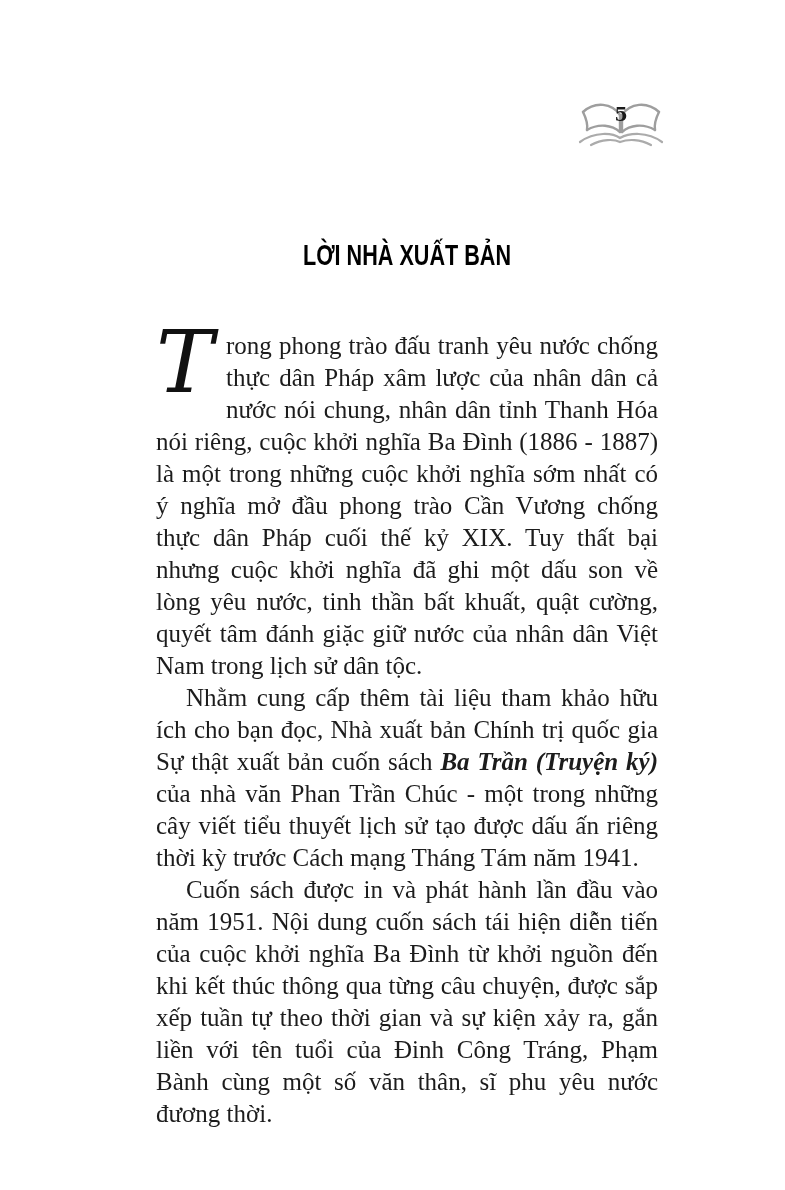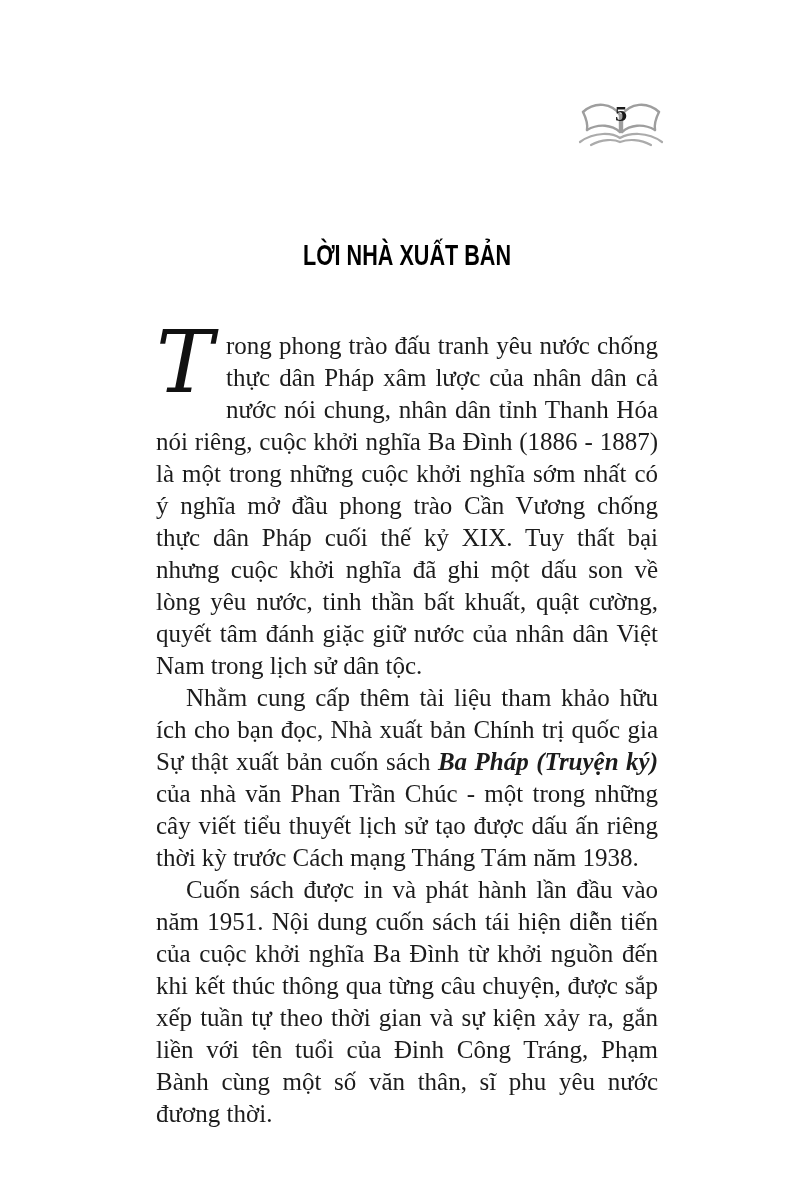--- a/index.html
+++ b/index.html
@@ -100,17 +100,17 @@
         <path d="M14,47 C25,41 37,41 43,44 C51,41 63,41 74,47"></path>
       </g>
     </svg>
     <span class="page-number">5</span>
   </div>
 
   <h1 class="title">LỜI NHÀ XUẤT BẢN</h1>
 
   <div class="body-text">
     <p class="para first"><span class="dropcap">T</span><span>rong phong trào đấu tranh yêu nước chống thực dân Pháp xâm lược của nhân dân cả nước nói chung, nhân dân tỉnh Thanh Hóa nói riêng, cuộc khởi nghĩa Ba Đình (1886 - 1887) là một trong những cuộc khởi nghĩa sớm nhất có ý nghĩa mở đầu phong trào Cần Vương chống thực dân Pháp cuối thế kỷ XIX. Tuy thất bại nhưng cuộc khởi nghĩa đã ghi một dấu son về lòng yêu nước, tinh thần bất khuất, quật cường, quyết tâm đánh giặc giữ nước của nhân dân Việt Nam trong lịch sử dân tộc.</span></p>
-    <p class="para indent"><span>Nhằm cung cấp thêm tài liệu tham khảo hữu ích cho bạn đọc, Nhà xuất bản Chính trị quốc gia Sự thật xuất bản cuốn sách </span><span class="book-title">Ba Pháp (Truyện ký)</span><span> của nhà văn Phan Trần Chúc - một trong những cây viết tiểu thuyết lịch sử tạo được dấu ấn riêng thời kỳ trước Cách mạng Tháng Tám năm 1938.</span></p>
+    <p class="para indent"><span>Nhằm cung cấp thêm tài liệu tham khảo hữu ích cho bạn đọc, Nhà xuất bản Chính trị quốc gia Sự thật xuất bản cuốn sách </span><span class="book-title">Ba Trần (Truyện ký)</span><span> của nhà văn Phan Trần Chúc - một trong những cây viết tiểu thuyết lịch sử tạo được dấu ấn riêng thời kỳ trước Cách mạng Tháng Tám năm 1941.</span></p>
     <p class="para indent">Cuốn sách được in và phát hành lần đầu vào năm 1951. Nội dung cuốn sách tái hiện diễn tiến của cuộc khởi nghĩa Ba Đình từ khởi nguồn đến khi kết thúc thông qua từng câu chuyện, được sắp xếp tuần tự theo thời gian và sự kiện xảy ra, gắn liền với tên tuổi của Đinh Công Tráng, Phạm Bành cùng một số văn thân, sĩ phu yêu nước đương thời.</p>
   </div>
 
 </div>
 
 </body></html>

